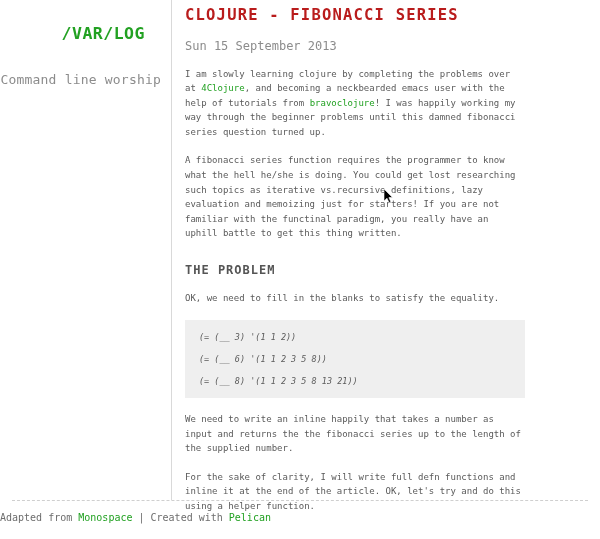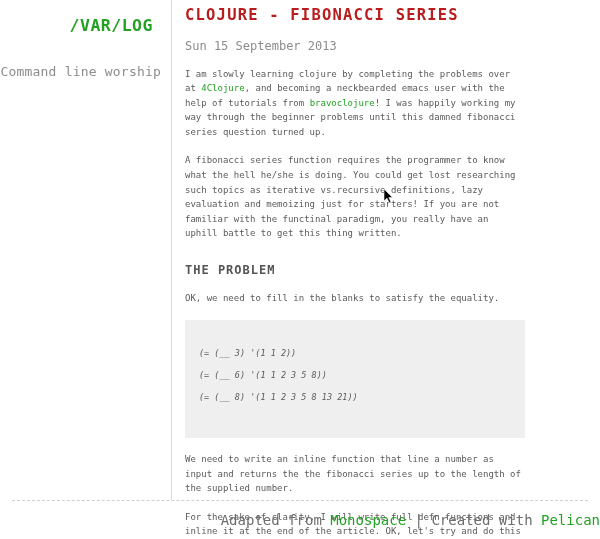--- a/index.html
+++ b/index.html
@@ -32,21 +32,21 @@
     padding-top: 8px;
     text-align: right;
     padding-right: 10px;
   }
   .site-title {
     font-size: 16.5px;
     font-weight: bold;
     color: #22a122;
     letter-spacing: 0.5px;
     line-height: 1.2;
-    margin: 8px;
+    margin: 16px;
   }
   .site-tagline {
     margin-top: 28px;
     font-size: 13px;
     color: #8c8c8c;
     letter-spacing: 0.2px;
   }
   
   .main {
     position: absolute;
@@ -81,48 +81,48 @@
   h2.section-heading {
     margin: 22px 0 0 0;
     font-size: 12px;
     font-weight: bold;
     letter-spacing: 1px;
     color: #555555;
   }
   .code-block {
     margin-top: 14px;
     background: #efefef;
-    padding: 28px 14px;
+    padding: 12px 14px;
     font-size: 8.5px;
     line-height: 1.2;
     color: #5a5a5a;
     font-style: italic;
   }
   .code-line {
     margin: 0 0 12px 0;
     white-space: pre;
   }
   .code-line:last-child {
-    margin-bottom: 8px;
+    margin-bottom: 0;
   }
   
   .footer-divider {
     position: absolute;
     left: 12px;
     top: 500px;
     width: 576px;
     border-top: 1px dashed #cfcfcf;
   }
   .footer {
     position: absolute;
     left: 0;
     top: 512px;
     width: 600px;
-    text-align: right;
-    font-size: 14px;
+    text-align: left;
+    font-size: 10px;
     color: #6d6d6d;
   }
   .footer a {
     color: #22a122;
     text-decoration: none;
   }
   
   .cursor {
     position: absolute;
     left: 384px;
@@ -154,21 +154,21 @@
     <h2 class="section-heading">THE PROBLEM</h2>
 
     <p class="body-text">OK, we need to fill in the blanks to satisfy the equality.</p>
 
     <div class="code-block">
       <div class="code-line">(= (__ 3) '(1 1 2))</div>
       <div class="code-line">(= (__ 6) '(1 1 2 3 5 8))</div>
       <div class="code-line">(= (__ 8) '(1 1 2 3 5 8 13 21))</div>
     </div>
 
-    <p class="body-text">We need to write an inline function that line a number as input and returns the the fibonacci series up to the length of the supplied number.</p>
+    <p class="body-text">We need to write an inline happily that takes a number as input and returns the the fibonacci series up to the length of the supplied number.</p>
 
 
     <p class="body-text">For the sake of clarity, I will write full defn functions and inline it at the end of the article. OK, let's try and do this using a helper function.</p>
 
   </div>
 
   <div class="footer-divider"></div>
   <div class="footer">
     <span>Adapted from </span><a href="#">Monospace</a><span> | Created with </span><a href="#">Pelican</a>
   </div>

